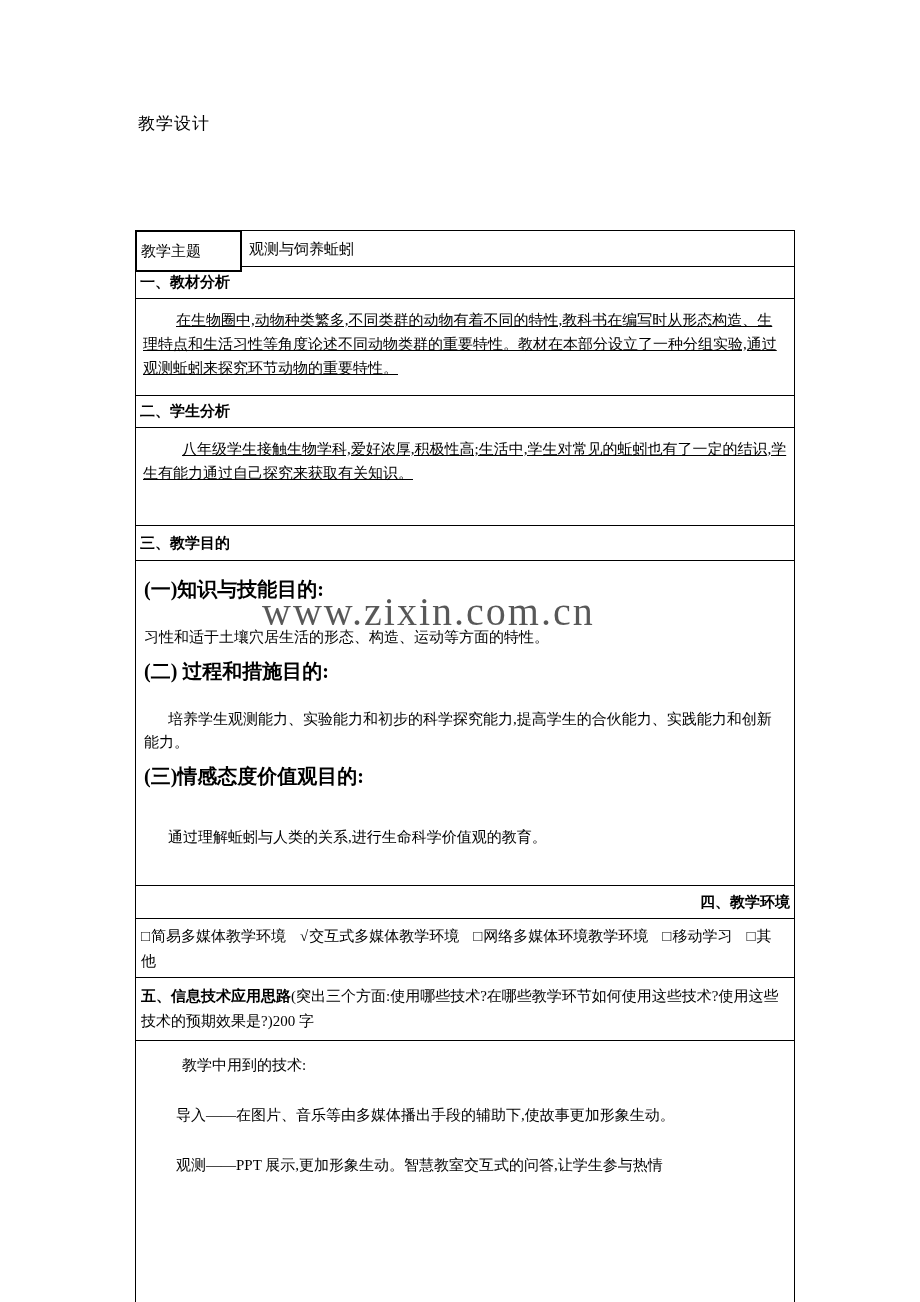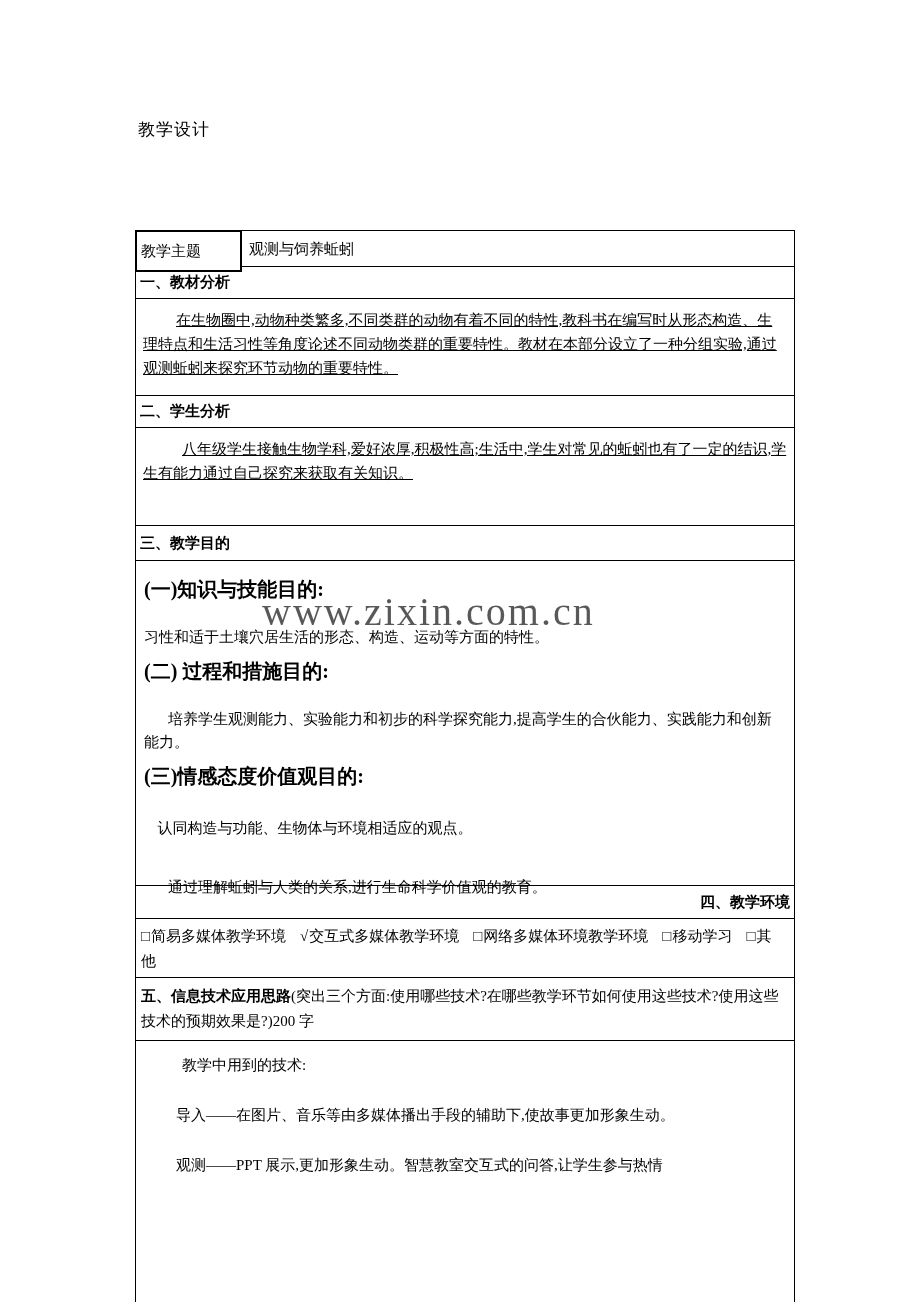--- a/index.html
+++ b/index.html
@@ -3,21 +3,21 @@
 <meta charset="utf-8">
 <style>
   * { margin:0; padding:0; box-sizing:border-box; }
   html,body { width:920px; height:1302px; background:#ffffff; overflow:hidden; }
   body {
     position:relative;
     font-family:"Liberation Serif","DejaVu Serif",serif;
     color:#000;
   }
   .doc-title {
-    position:absolute; left:138px; top:118px;
+    position:absolute; left:138px; top:112px;
     font-size:17px; letter-spacing:1px;
   }
   .watermark {
     position:absolute; left:262px; top:588px;
     font-size:40px; color:#000000; opacity:0.65;
     letter-spacing:2px; z-index:6; pointer-events:none;
     font-family:Liberation Serif, serif;
   }
   .doc-table {
     position:absolute; left:135px; top:230px; width:660px;
@@ -104,21 +104,20 @@
   </div>
 
   <div class="t-row row-header row-h6">三、教学目的</div>
 
   <div class="t-row row-goals">
     <div class="goal-title">(一)知识与技能目的:</div>
     <div class="goal-body">习性和适于土壤穴居生活的形态、构造、运动等方面的特性。</div>
     <div class="goal-title">(二) 过程和措施目的:</div>
     <div class="goal-body indent15">培养学生观测能力、实验能力和初步的科学探究能力,提高学生的合伙能力、实践能力和创新能力。</div>
     <div class="goal-title">(三)情感态度价值观目的:</div>
-    <div class="goal-body goal-body-wide1 indent1">认同构造与功能、生物体与环境相适应的观点。</div>
     <div class="goal-body goal-body-wide2 indent15">通过理解蚯蚓与人类的关系,进行生命科学价值观的教育。</div>
   </div>
 
   <div class="t-row row-header row-h8">四、教学环境</div>
 
   <div class="t-row row-env">
     <span class="env-opt"><span class="env-mark">□</span><span>简易多媒体教学环境</span></span><span class="env-opt"><span class="env-mark">√</span><span>交互式多媒体教学环境</span></span><span class="env-opt"><span class="env-mark">□</span><span>网络多媒体环境教学环境</span></span><span class="env-opt"><span class="env-mark">□</span><span>移动学习</span></span><span class="env-opt"><span class="env-mark">□</span><span>其他</span></span>
   </div>
 
   <div class="t-row row-h10">

